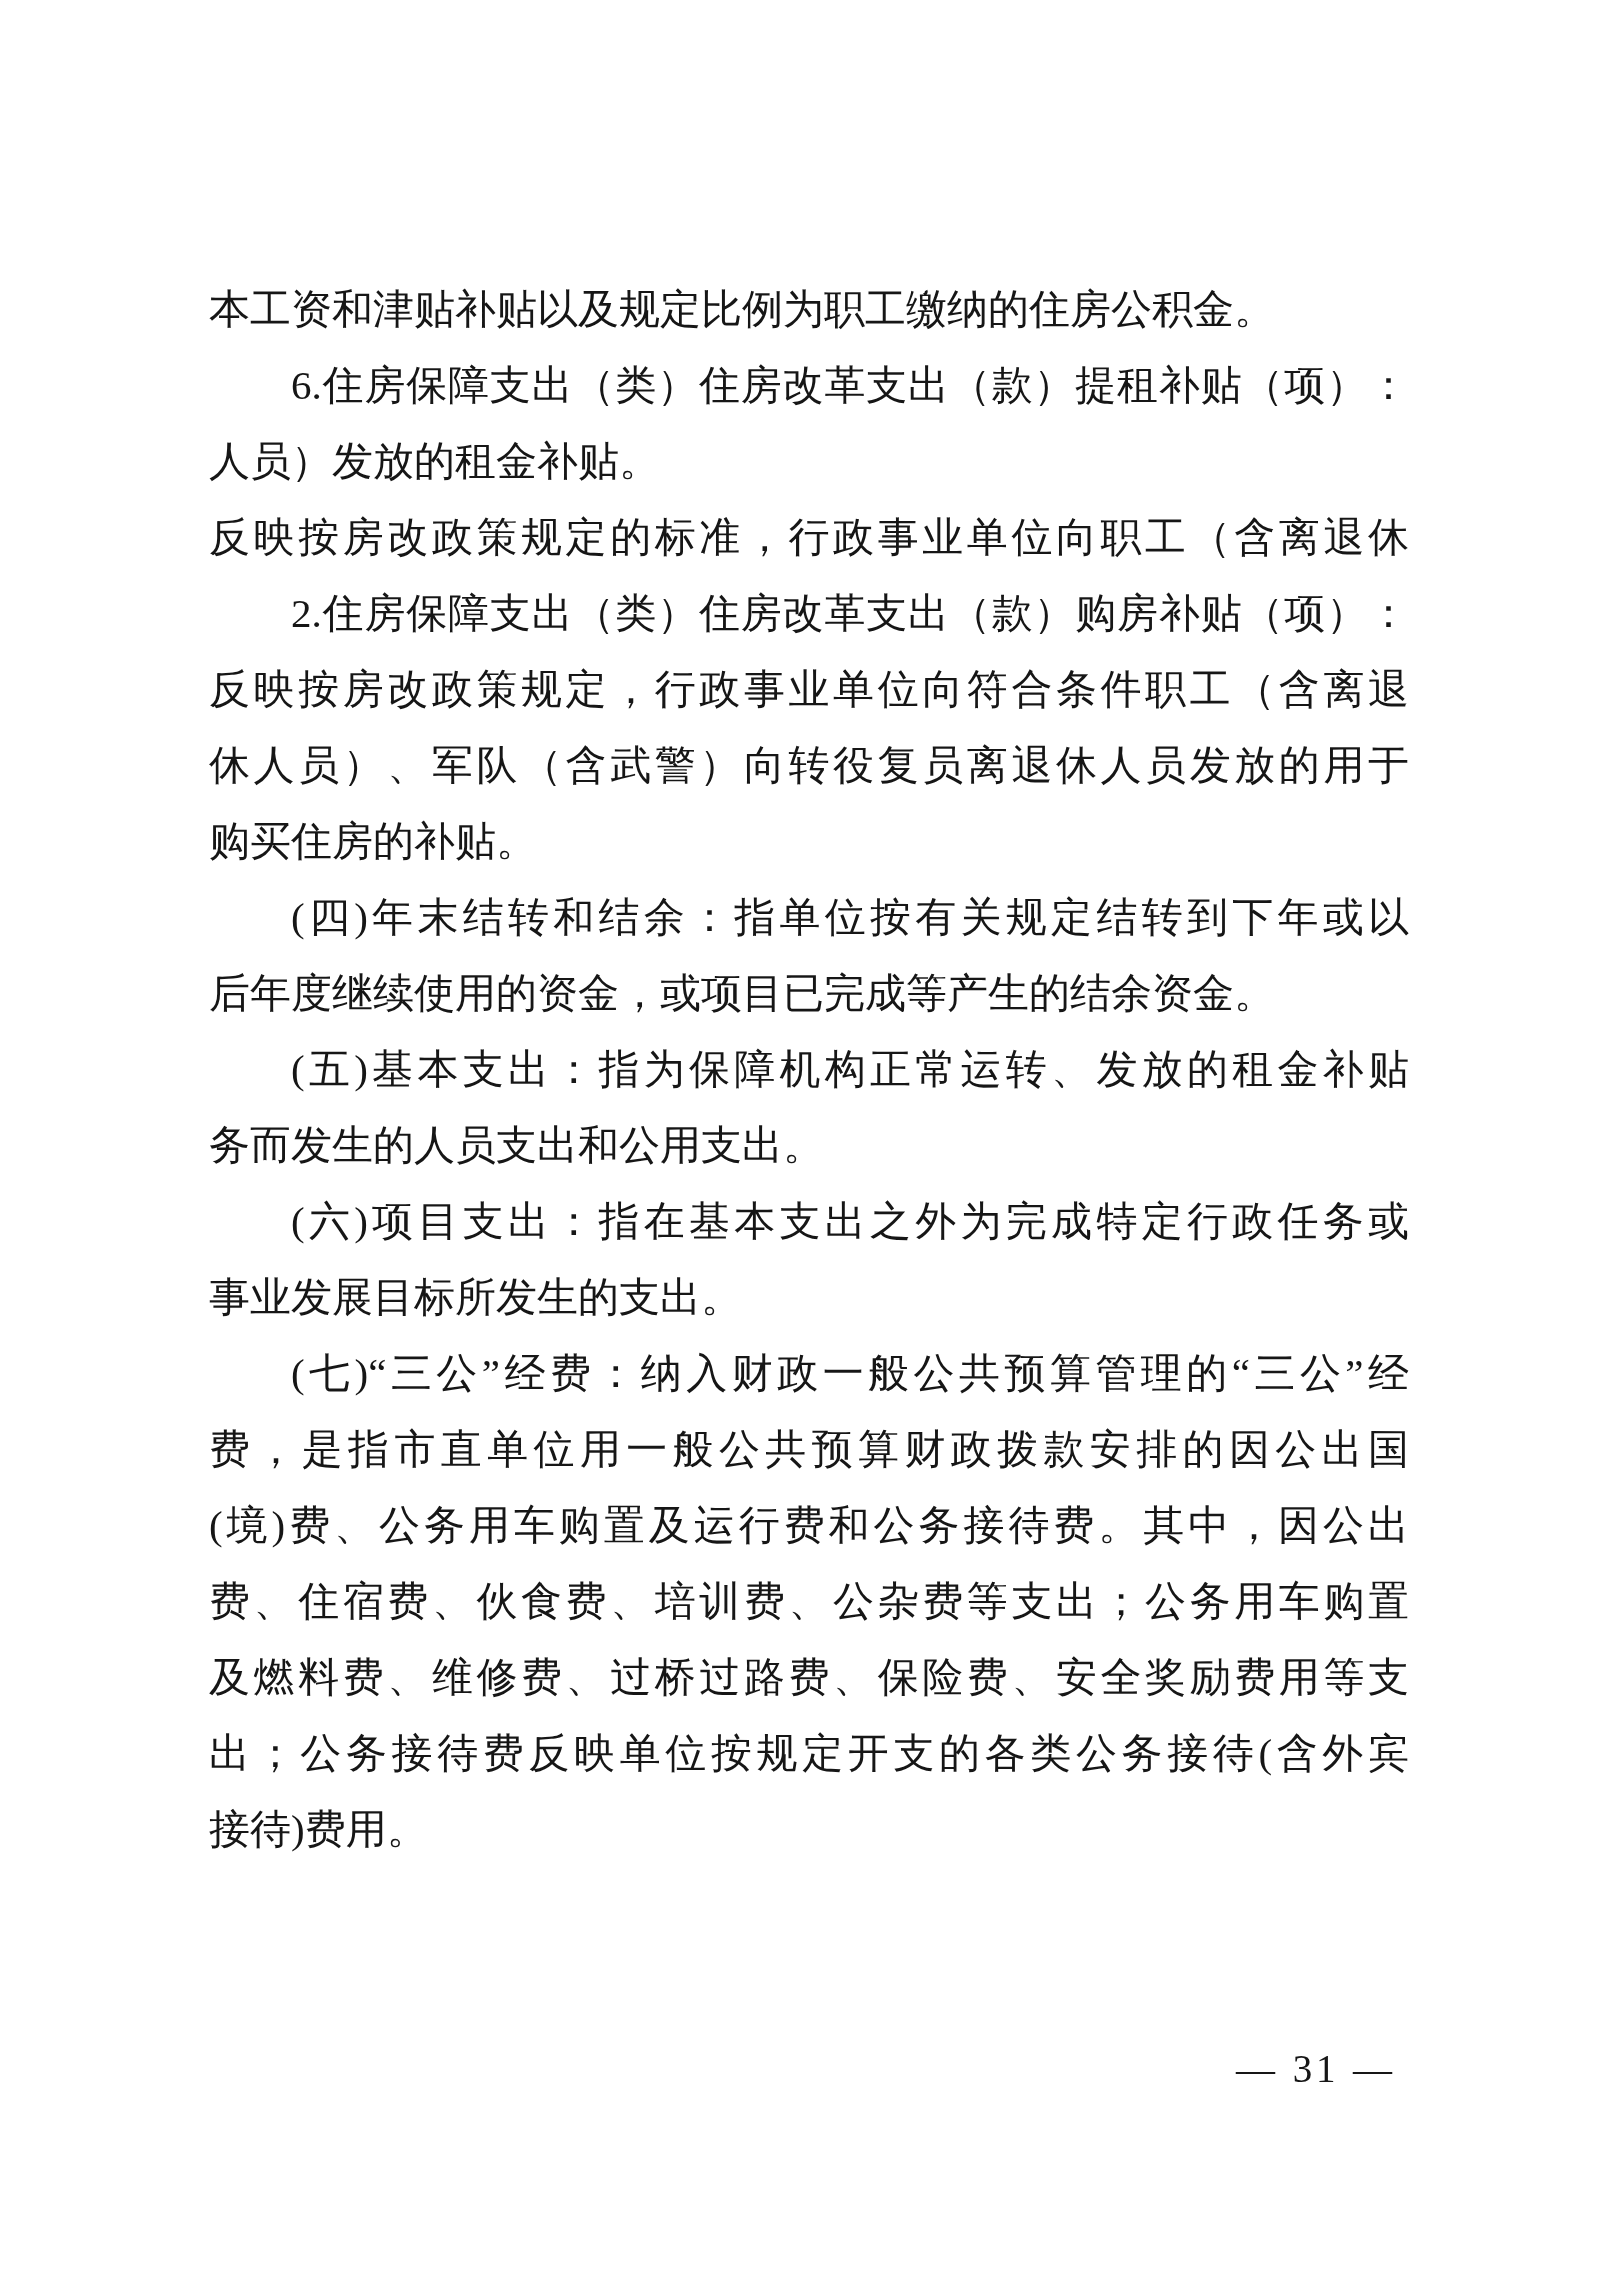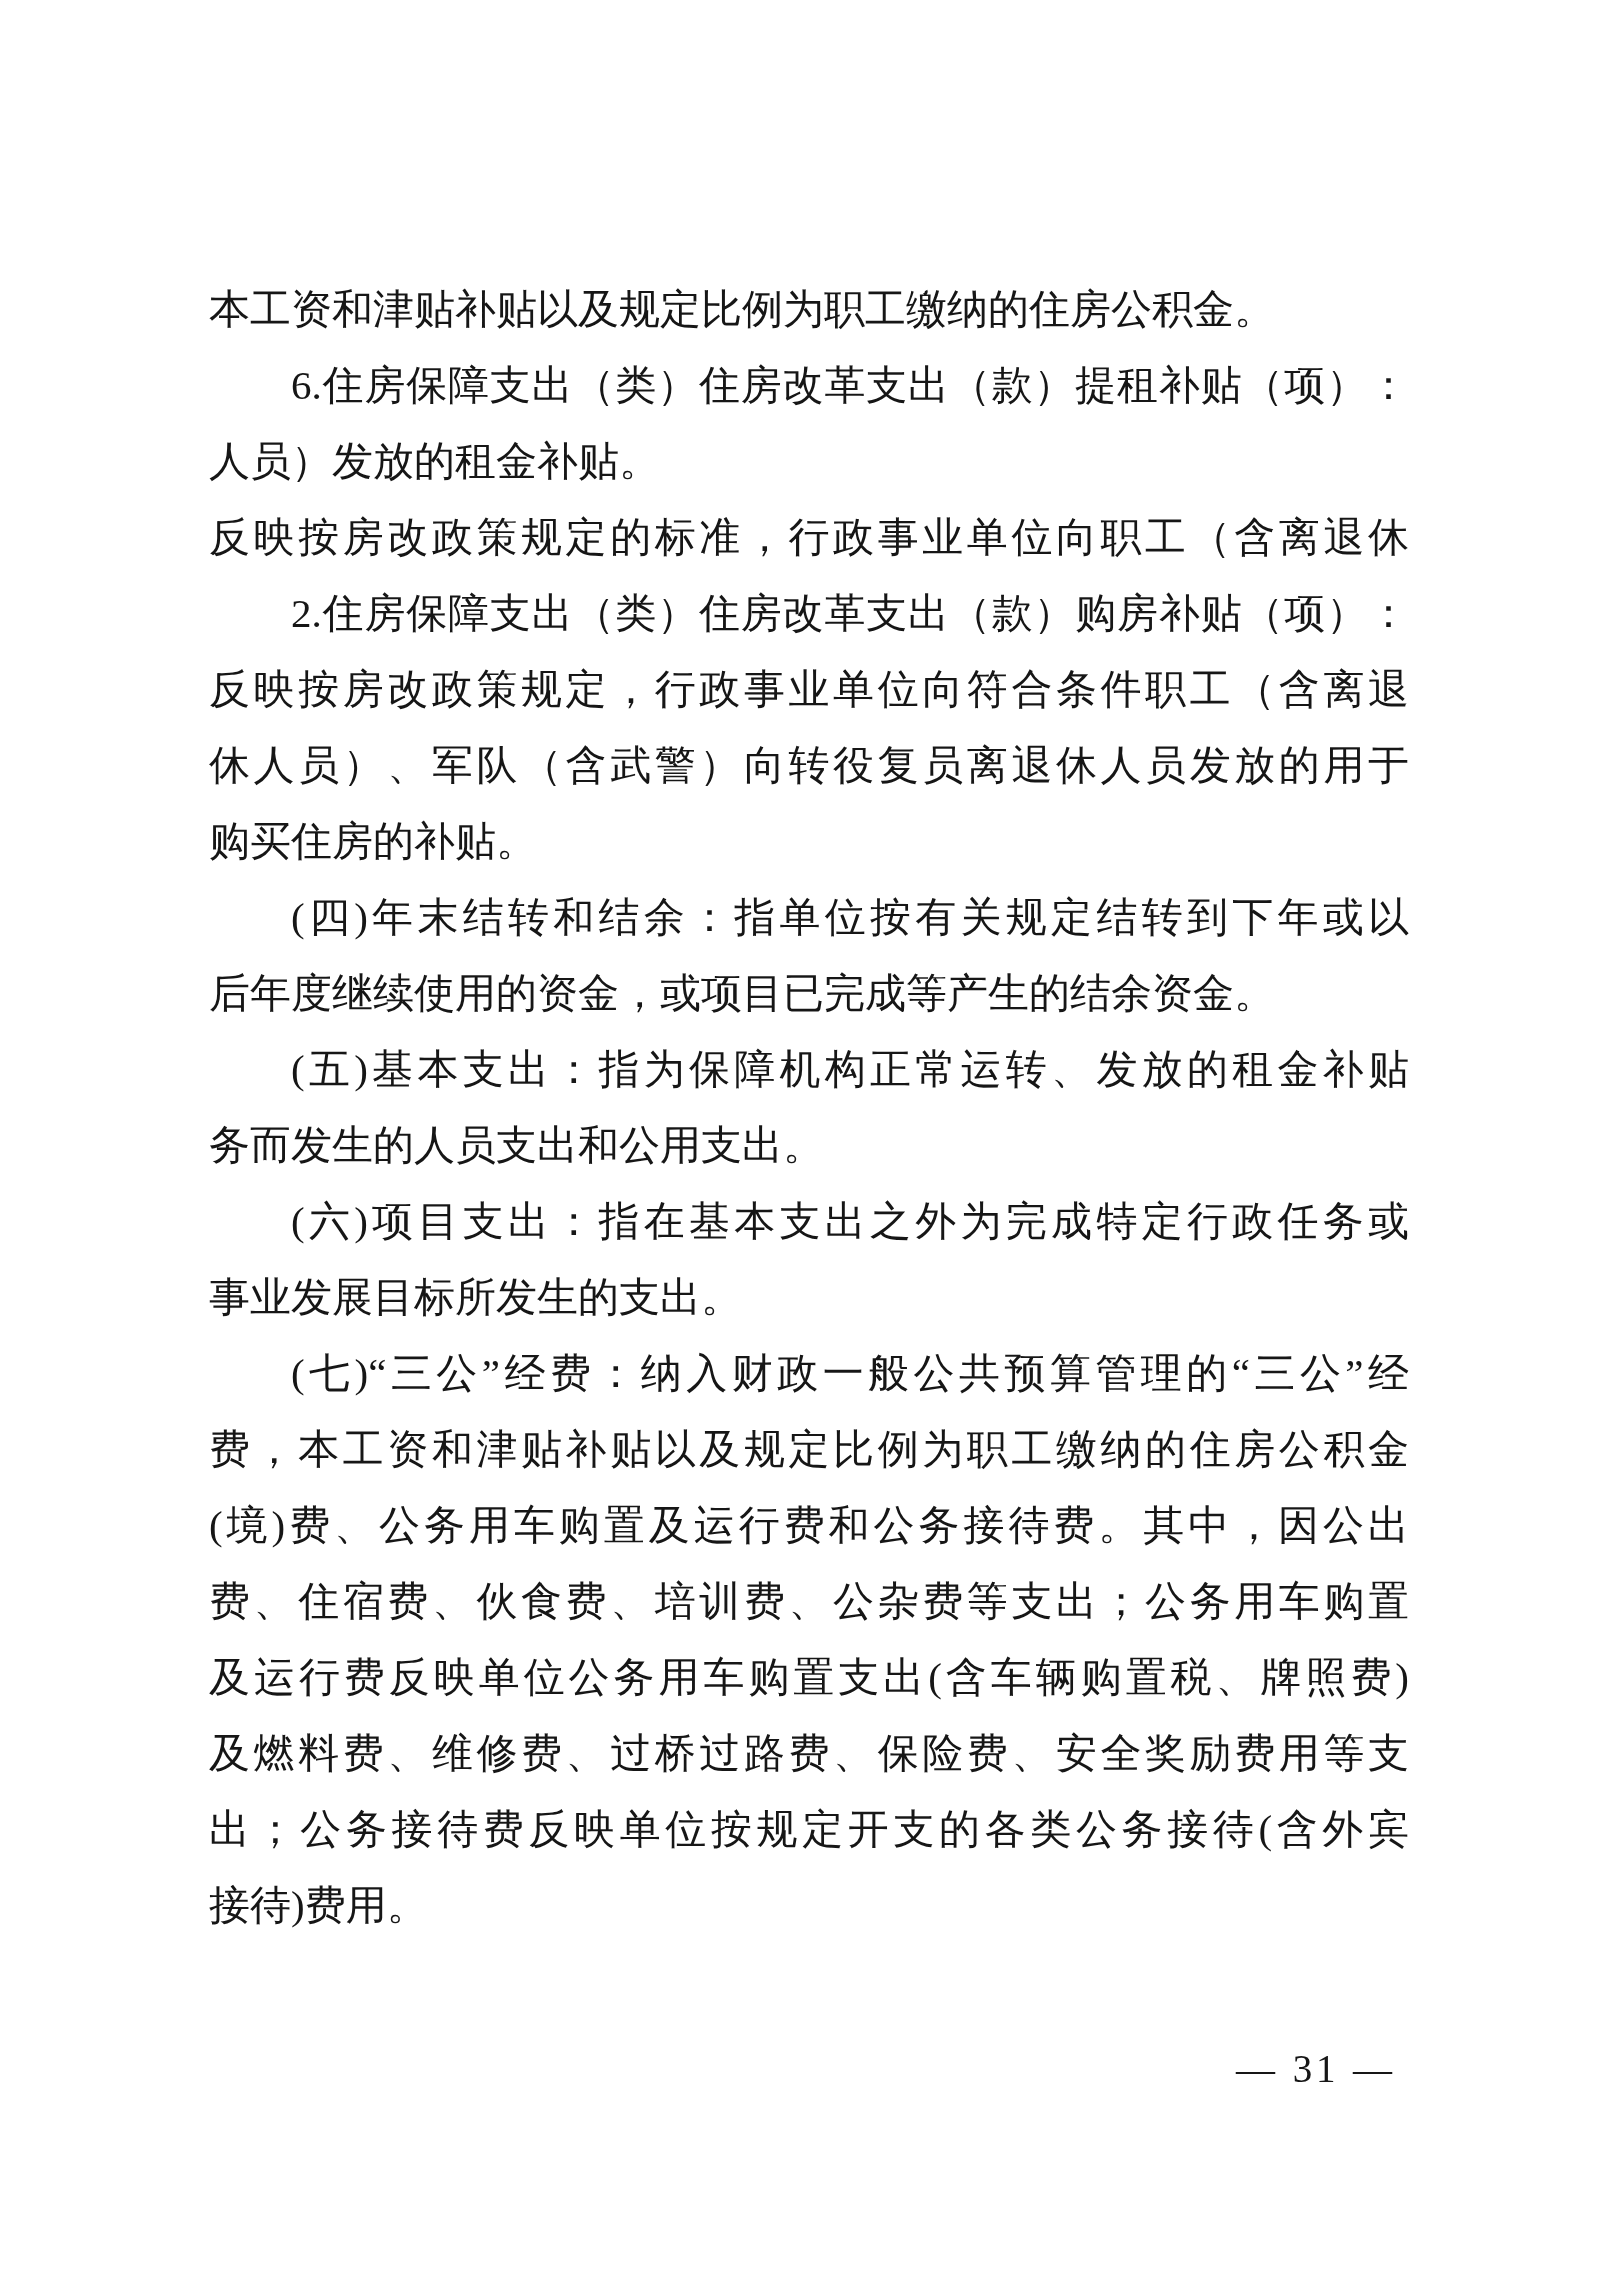--- a/index.html
+++ b/index.html
@@ -62,23 +62,22 @@
       <div class="line">反映按房改政策规定，行政事业单位向符合条件职工（含离退</div>
       <div class="line">休人员）、军队（含武警）向转役复员离退休人员发放的用于</div>
       <div class="line para-end">购买住房的补贴。</div>
       <div class="line indent">(四)年末结转和结余：指单位按有关规定结转到下年或以</div>
       <div class="line para-end">后年度继续使用的资金，或项目已完成等产生的结余资金。</div>
       <div class="line indent">(五)基本支出：指为保障机构正常运转、发放的租金补贴</div>
       <div class="line para-end">务而发生的人员支出和公用支出。</div>
       <div class="line indent">(六)项目支出：指在基本支出之外为完成特定行政任务或</div>
       <div class="line para-end">事业发展目标所发生的支出。</div>
       <div class="line indent">(七)“三公”经费：纳入财政一般公共预算管理的“三公”经</div>
-      <div class="line">费，本工资和津贴补贴以及规定比例为职工缴纳的住房公积金</div>
+      <div class="line">费，是指市直单位用一般公共预算财政拨款安排的因公出国</div>
       <div class="line">(境)费、公务用车购置及运行费和公务接待费。其中，因公出</div>
       <div class="line">费、住宿费、伙食费、培训费、公杂费等支出；公务用车购置</div>
-      <div class="line">及运行费反映单位公务用车购置支出(含车辆购置税、牌照费)</div>
       <div class="line">及燃料费、维修费、过桥过路费、保险费、安全奖励费用等支</div>
       <div class="line">出；公务接待费反映单位按规定开支的各类公务接待(含外宾</div>
       <div class="line para-end">接待)费用。</div>
     </div>
   <div class="page-number">— 31 —</div>
 </div>
 
 
 </body></html>

